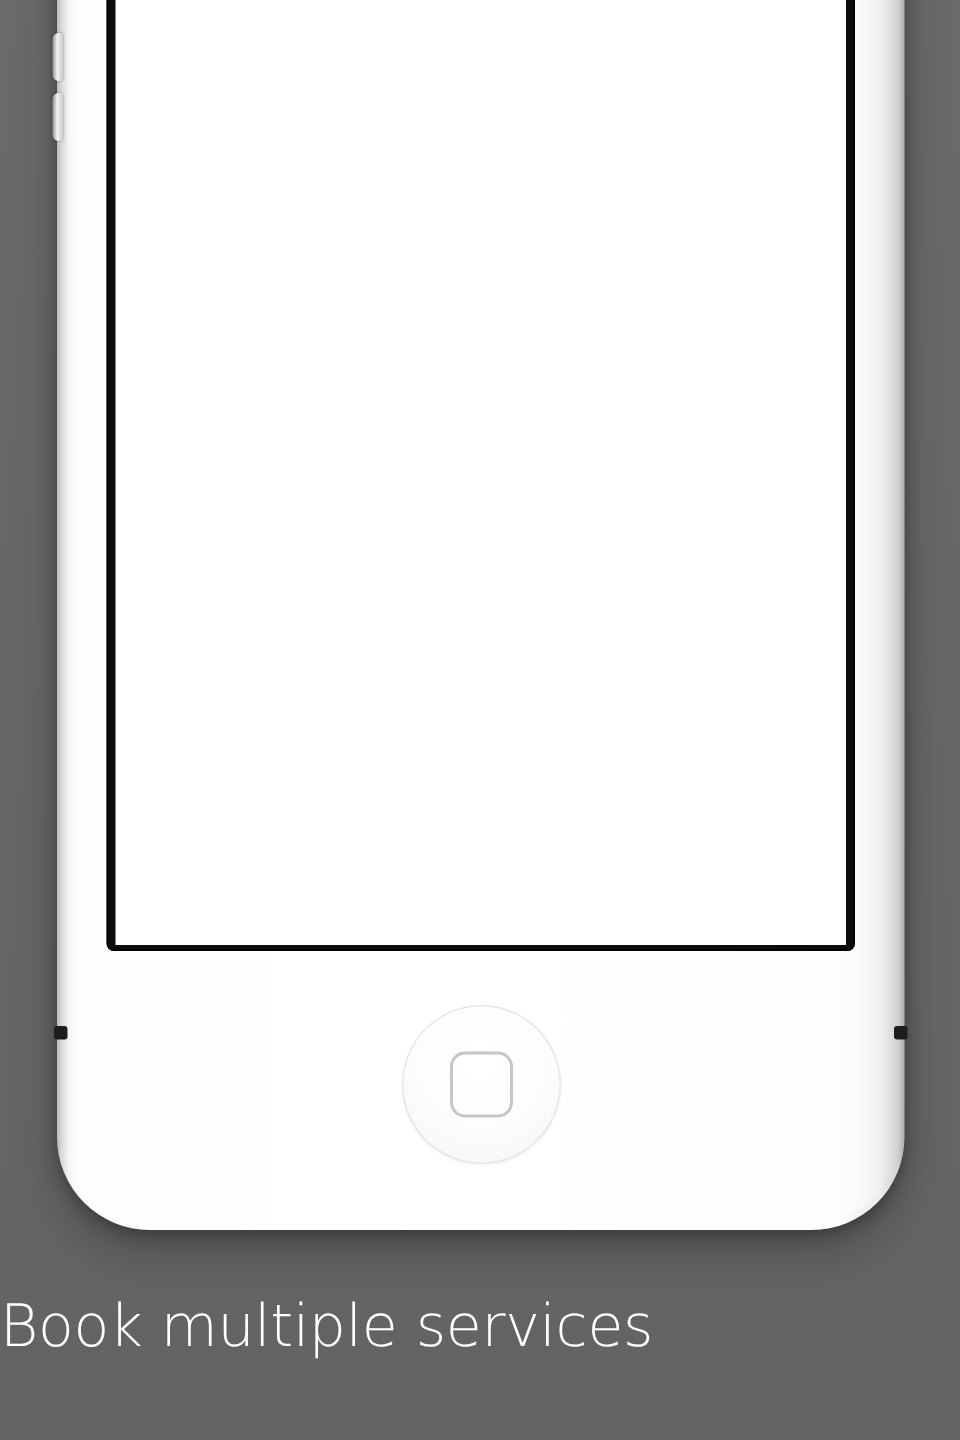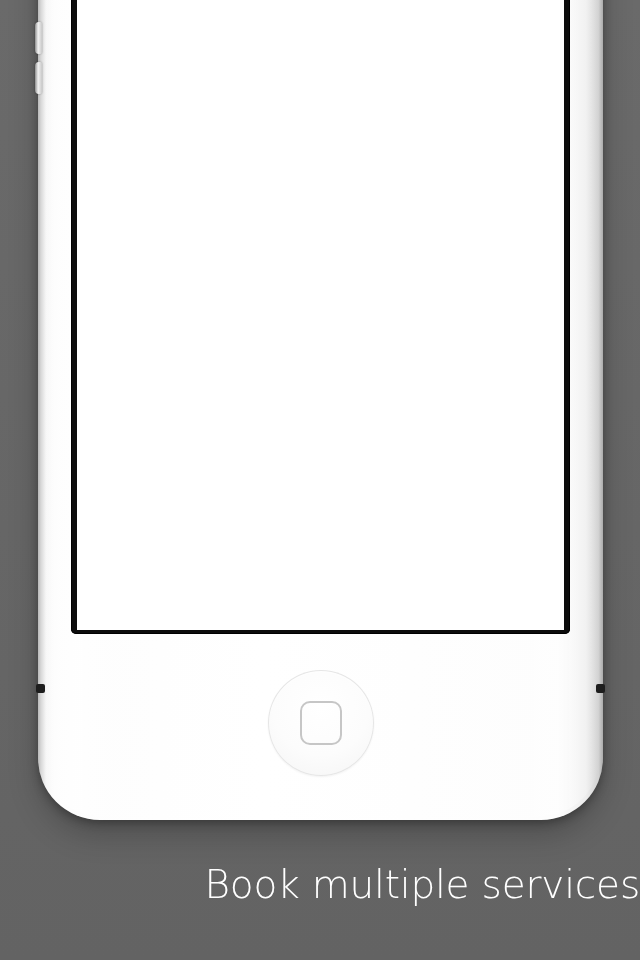--- a/index.html
+++ b/index.html
@@ -122,21 +122,21 @@
     border: 2px solid #c6c6c6;
     border-radius: 10px;
   }
 
   
   .caption {
     position: absolute;
     left: 0;
     right: 0;
     top: 862px;
-    text-align: right;
+    text-align: left;
     color: #ffffff;
     font-size: 39px;
     font-weight: 300;
     letter-spacing: -0.2px;
     font-family: "DejaVu Sans", sans-serif;
   }
 </style>
 </head>
 <body>
 

